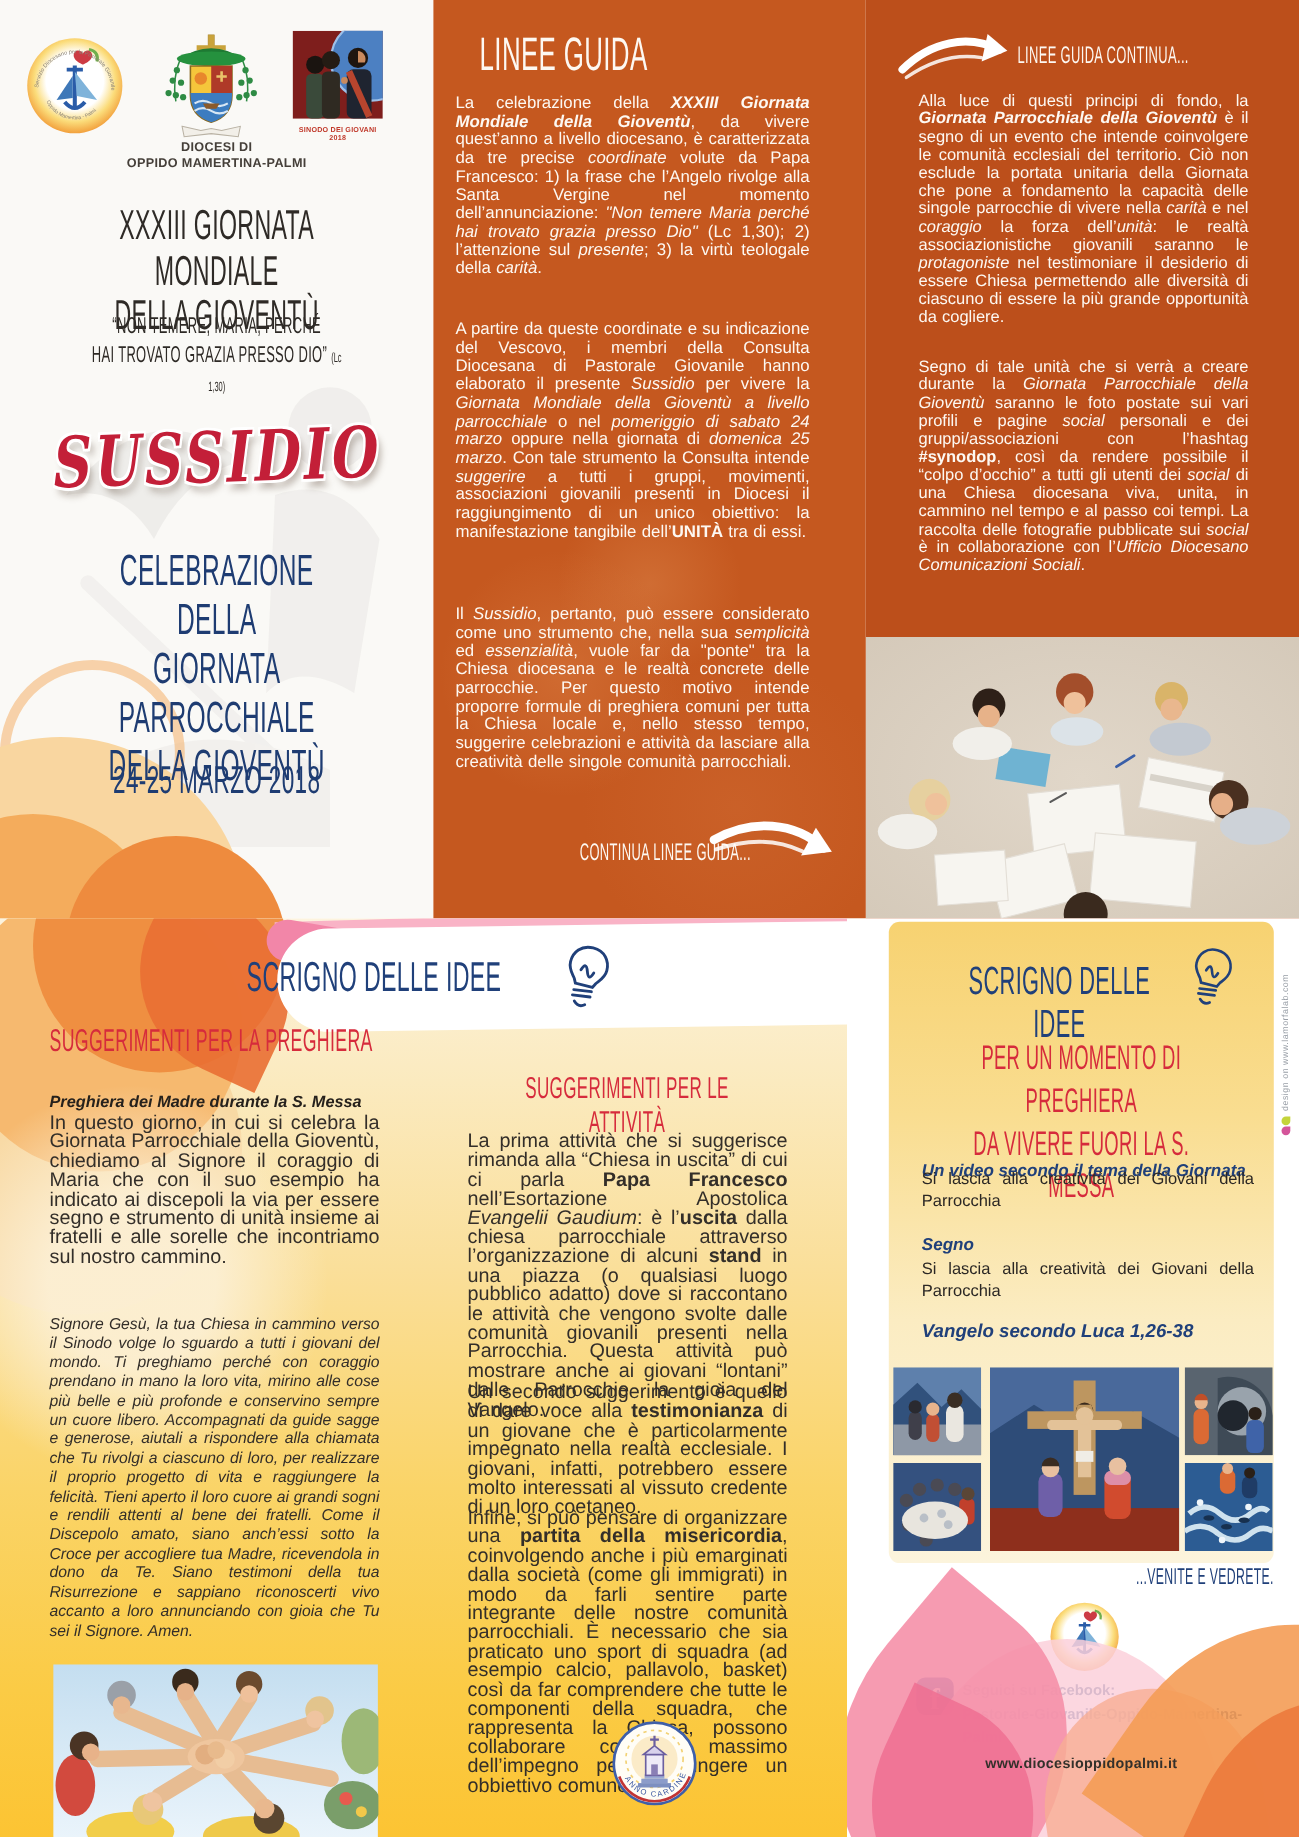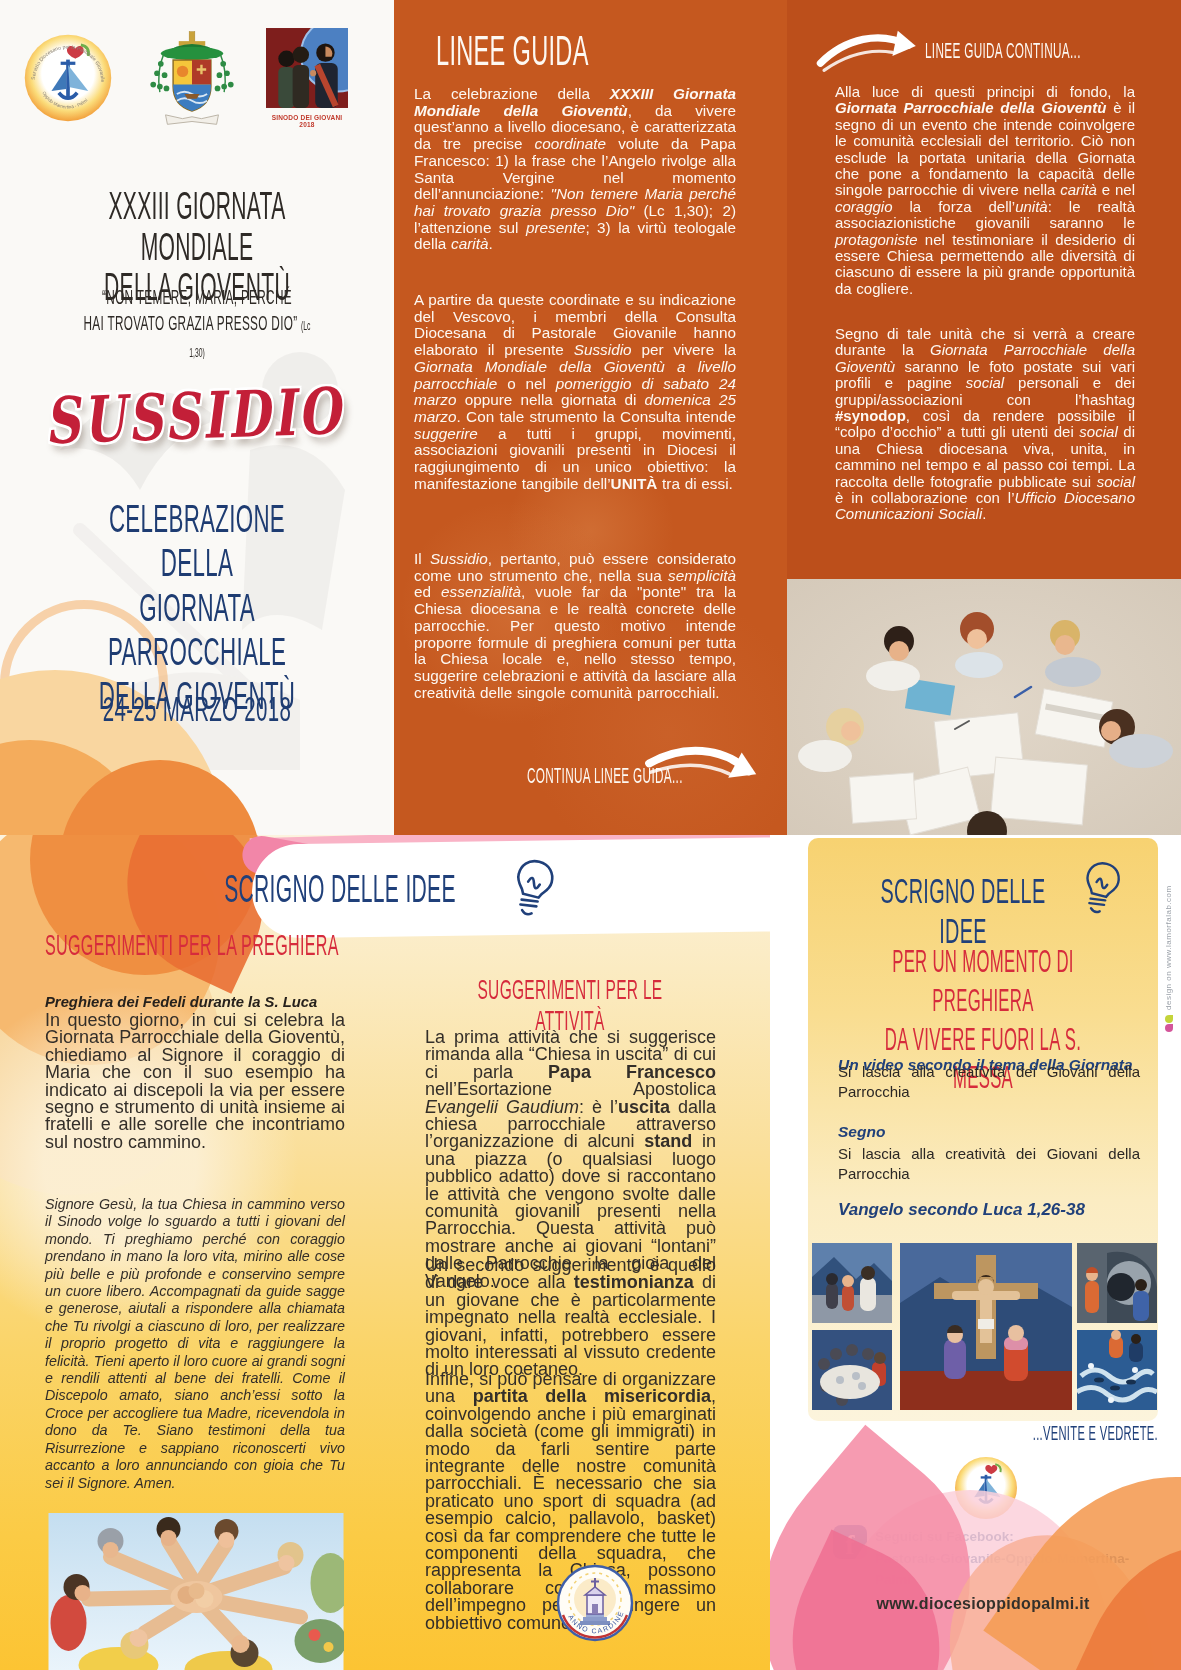--- a/index.html
+++ b/index.html
@@ -136,20 +136,24 @@
         <circle cx="34" cy="26" r="8" fill="#241C14"></circle>
         <rect x="48" y="34" width="22" height="44" rx="6" fill="#1F2430"></rect>
         <path d="M50,36 L68,76" stroke="#B8452E" stroke-width="6"></path>
         <circle cx="58" cy="24" r="9" fill="#1E150F"></circle>
         <path d="M58,18 a7,7 0 0 1 6,10 l-6,0 Z" fill="#C98A5E"></path>
         <circle cx="46" cy="44" r="3" fill="#C98A5E"></circle>
       </svg>
       <div class="ctr" style="font-size:6.5px;color:#C0392B;font-weight:700;letter-spacing:.2px;margin-top:2px;">SINODO DEI GIOVANI 2018</div>
     </div>
 
+    <div class="abs ctr" style="left:60px;top:127px;width:274px;">
+      <div class="diocese-label">DIOCESI DI</div>
+      <div class="diocese-label">OPPIDO MAMERTINA-PALMI</div>
+    </div>
 
     <div class="abs hw ctr" style="left:0;top:185px;width:394px;font-size:34px;color:#2E2A26;line-height:1.08;transform:scale(.62,1.12);transform-origin:center top;">XXXIII GIORNATA MONDIALE
 DELLA GIOVENTÙ</div>
 
     <div class="abs hw ctr" style="left:0;top:284px;width:394px;font-size:19px;color:#2E2A26;line-height:1.25;transform:scale(.62,1.1);transform-origin:center top;">“NON TEMERE, MARIA, PERCHÉ
 HAI TROVATO GRAZIA PRESSO DIO” <small>(Lc 1,30)</small></div>
 
     <div class="abs ctr sussidio" style="left:0;top:378px;width:394px;font-size:54px;transform:scale(.9,1.18) rotate(-1.5deg);transform-origin:center top;">SUSSIDIO</div>
 
     <div class="abs hw ctr" style="left:0;top:497px;width:394px;font-size:36px;color:#1E3C72;line-height:1.12;transform:scale(.62,1.1);transform-origin:center top;">CELEBRAZIONE DELLA
@@ -246,21 +250,21 @@
     <div class="abs hw ctr" style="left:-45px;top:33px;width:770px;font-size:34px;color:#20407A;transform:scale(.62,1.12);transform-origin:center top;">SCRIGNO DELLE IDEE</div>
     <svg class="abs" style="left:508px;top:22px;transform:rotate(14deg);" width="50" height="60" viewBox="0 0 50 60" fill="none" stroke="#20407A" stroke-width="2.6" stroke-linecap="round">
       <path d="M25,4 C14,4 8,12 8,21 c0,7 5,11 7,14 l2,4 h16 l2,-4 c2,-3 7,-7 7,-14 C42,12 36,4 25,4 Z"></path>
       <path d="M19,26 q3,-9 6,0 q3,9 6,0"></path>
       <path d="M17,45 l16,-2"></path>
         <path d="M17,50 l16,-2"></path>
       <path d="M20,55 q5,5 10,1"></path>
     </svg>
 
     <div class="abs hw red-title" style="left:45px;top:95px;font-size:26px;transform:scale(.62,1.1);transform-origin:left top;">SUGGERIMENTI PER LA PREGHIERA</div>
-    <div class="abs h-bi" style="left:45px;top:158px;width:300px;">Preghiera dei Fedeli durante la S. Luca</div>
+    <div class="abs h-bi" style="left:45px;top:158px;width:300px;">Preghiera dei Madre durante la S. Messa</div>
     <p class="abs jt body-sm" style="left:45px;top:177px;width:300px;">In questo giorno, in cui si celebra la Giornata Parrocchiale della Gioventù, chiediamo al Signore il coraggio di Maria che con il suo esempio ha indicato ai discepoli la via per essere segno e strumento di unità insieme ai fratelli e alle sorelle che incontriamo sul nostro cammino.</p>
     <p class="abs jt body-sm" style="left:45px;top:361px;width:300px;font-style:italic;font-size:14.3px;">Signore Gesù, la tua Chiesa in cammino verso il Sinodo volge lo sguardo a tutti i giovani del mondo. Ti preghiamo perché con coraggio prendano in mano la loro vita, mirino alle cose più belle e più profonde e conservino sempre un cuore libero. Accompagnati da guide sagge e generose, aiutali a rispondere alla chiamata che Tu rivolgi a ciascuno di loro, per realizzare il proprio progetto di vita e raggiungere la felicità. Tieni aperto il loro cuore ai grandi sogni e rendili attenti al bene dei fratelli. Come il Discepolo amato, siano anch’essi sotto la Croce per accogliere tua Madre, ricevendola in dono da Te. Siano testimoni della tua Risurrezione e sappiano riconoscerti vivo accanto a loro annunciando con gioia che Tu sei il Signore. Amen.</p>
 
     <svg class="abs" style="left:48px;top:678px;" width="296" height="157" viewBox="0 0 295 157">
       <defs>
           <linearGradient id="sky" x1="0" y1="0" x2="0" y2="1">
         <stop offset="0%" stop-color="#C4DEF0"></stop>
             <stop offset="100%" stop-color="#EAF4FB"></stop>
           </linearGradient>
         </defs>
@@ -456,19 +460,19 @@
       <div>Pastorale-Giovanile-Oppido-Mamertina-Palmi</div>
     </div>
 
     <div class="leaf" style="left:60px;top:655px;width:280px;height:320px;border-radius:50% 50% 0 0;background:#FBD0DA;opacity:.85;"></div>
     <div class="leaf" style="left:-14px;top:630px;width:220px;height:260px;border-radius:0 65% 0 65%;transform:rotate(40deg);background:#F590A8;opacity:.9;"></div>
     <div class="leaf" style="left:16px;top:720px;width:160px;height:180px;border-radius:0 65% 0 65%;transform:rotate(25deg);background:#EF6E92;opacity:.85;"></div>
     <div class="leaf" style="left:180px;top:700px;width:200px;height:220px;border-radius:50% 50% 0 0;transform:rotate(-8deg);background:#F8AE93;opacity:.8;"></div>
     <div class="leaf" style="left:268px;top:622px;width:220px;height:260px;border-radius:65% 0 65% 0;transform:rotate(35deg);background:#F49C55;opacity:.9;"></div>
     <div class="leaf" style="left:330px;top:700px;width:150px;height:200px;border-radius:65% 0 65% 0;transform:rotate(25deg);background:#EC7A3C;opacity:.9;"></div>
 
-    <div class="abs ctr" style="left:38px;top:760px;width:350px;font-size:16px;font-weight:700;color:#33302B;letter-spacing:.3px;z-index:5;">www.diocesioppidopalmi.it</div>
+    <div class="abs ctr" style="left:38px;top:760px;width:350px;font-size:13px;font-weight:700;color:#33302B;letter-spacing:.3px;z-index:5;">www.diocesioppidopalmi.it</div>
 
     <div class="abs credit" style="left:394px;top:35px;height:140px;">design on www.lamorfalab.com</div>
     <div class="abs" style="left:395px;top:180px;width:8px;height:8px;border-radius:50% 0 50% 50%;background:#C4D43A;box-shadow:0 9px 0 #D4559A;"></div>
   </section>
 
 </div>
 
 </body></html>

